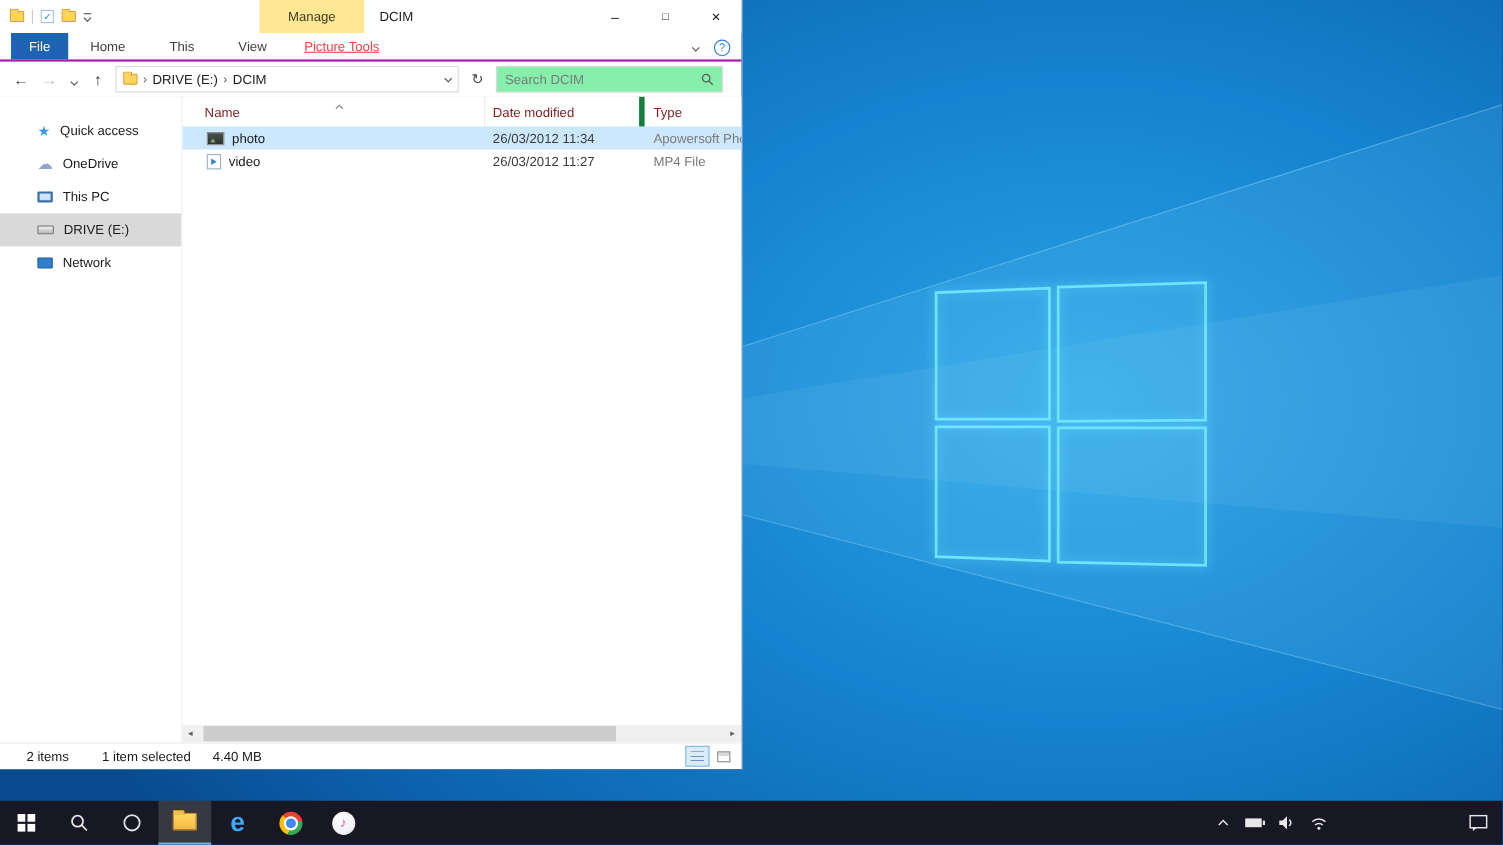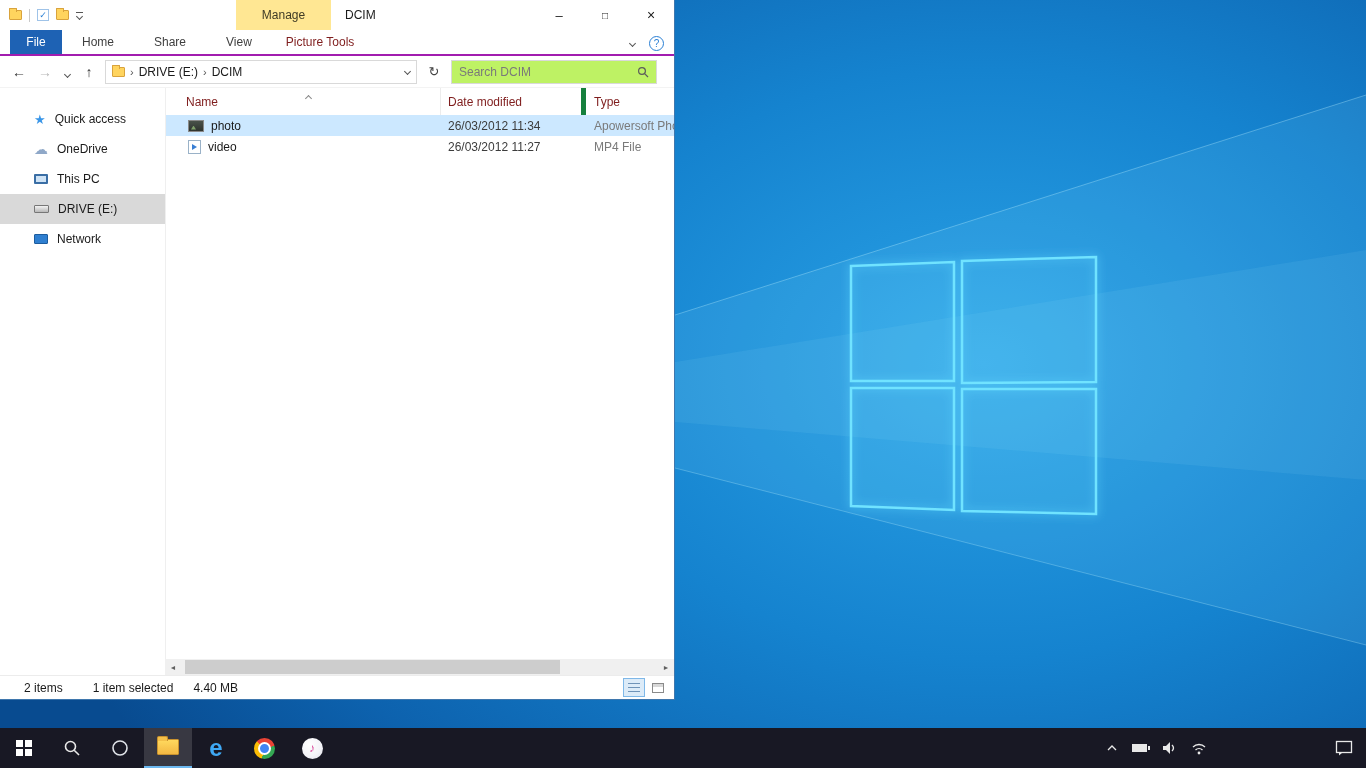--- a/index.html
+++ b/index.html
@@ -30,35 +30,35 @@
     display:flex; align-items:center; justify-content:center; font-size:12px; }
   .win-title { position:absolute; left:345px; top:0; height:30px; display:flex; align-items:center; font-size:12px; color:#1a1a1a; }
   .caption-btns { position:absolute; right:0; top:0; height:30px; display:flex; }
   .cap { width:46px; height:30px; display:flex; align-items:center; justify-content:center; color:#1a1a1a; cursor:default; }
   .cap.min { font-size:13px; } .cap.max { font-size:10px; } .cap.close { font-size:14px; }
 
   
   .tabsrow { position:relative; height:26px; display:flex; align-items:stretch; border-bottom:2px solid #a21caf; }
   .tab-file { width:52px; margin-left:10px; background:#1e62b4; color:#fff; display:flex; align-items:center; justify-content:center; }
   .rtab { padding:0 20px; display:flex; align-items:center; color:#3f3f3f; }
-  .rtab.context { padding:0 14px; color:#7f1d1d; }
+  .rtab.context { padding:0 14px; color:#ef4444;text-decoration:underline; }
   .ribbon-right { position:absolute; right:10px; top:0; height:26px; display:flex; align-items:center; gap:14px; }
   .help-ico { width:15px; height:15px; border-radius:50%; border:1px solid #2a7fd4; color:#2a7fd4; font-size:10px;
     display:flex; align-items:center; justify-content:center; }
 
   
   .addressrow { height:32px; display:flex; align-items:center; padding:0 9px; gap:6px; border-bottom:1px solid #f3f3f3; }
   .navbtn { width:20px; text-align:center; font-size:14px; color:#333; }
   .navbtn.disabled { color:#b8b8b8; }
   .navbtn.small { width:12px; }
   .addressbox { width:312px; height:24px; border:1px solid #d9d9d9; display:flex; align-items:center; padding:0 6px; gap:5px; background:#fff; }
   .crumb { color:#1a1a1a; } .crumb-sep { color:#555; font-size:11px; }
   .addr-spacer { flex:1; }
   .refreshbtn { width:22px; height:24px; display:flex; align-items:center; justify-content:center; color:#444; font-size:13px; }
-  .searchbox { width:206px; height:24px; border:1px solid #d9d9d9; display:flex; align-items:center; padding:0 7px; background:#bef264; }
+  .searchbox { width:206px; height:24px; border:1px solid #d9d9d9; display:flex; align-items:center; padding:0 7px; background:#86efac; }
   .searchbox input { flex:1; border:none; outline:none; font-size:12px; color:#444; font-family:"Liberation Sans",sans-serif; background:transparent; }
   .searchbox input::placeholder { color:#7a7a7a; }
 
   
   .navpane { position:absolute; left:0; top:88px; width:165px; bottom:40px; padding-top:16px; background:#fff; }
   .navitem { height:30px; display:flex; align-items:center; gap:9px; padding-left:34px; color:#1a1a1a; }
   .navitem.selected { background:#d9d9d9; }
   .ni-star { color:#3a96e8; font-size:13px; line-height:13px; }
   .ni-cloud { color:#8fa8c8; font-size:14px; line-height:14px; }
   .ni-pc { width:14px; height:10px; border:2px solid #3a6ea5; background:#cfe3f5; border-radius:1px; }
@@ -164,21 +164,21 @@
     <div class="caption-btns">
       <div class="cap min">–</div>
       <div class="cap max">□</div>
       <div class="cap close">×</div>
     </div>
   </div>
 
   <div class="tabsrow">
     <div class="tab-file">File</div>
     <div class="rtab">Home</div>
-    <div class="rtab">Share</div>
+    <div class="rtab">This</div>
     <div class="rtab">View</div>
     <div class="rtab context">Picture Tools</div>
     <div class="ribbon-right">
       <span class="chev"></span>
       <span class="help-ico">?</span>
     </div>
   </div>
 
   <div class="addressrow">
     <span class="navbtn">←</span>

